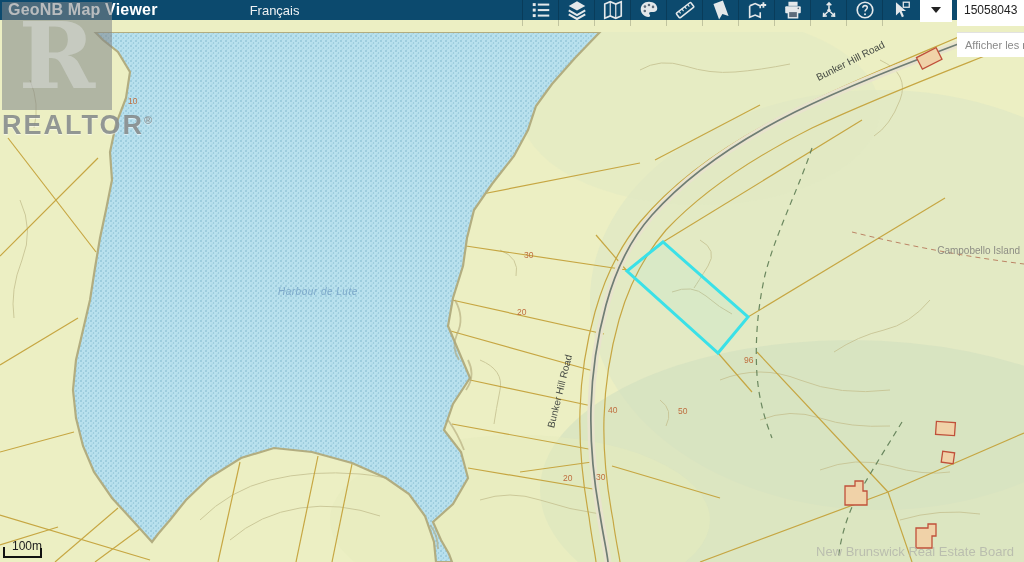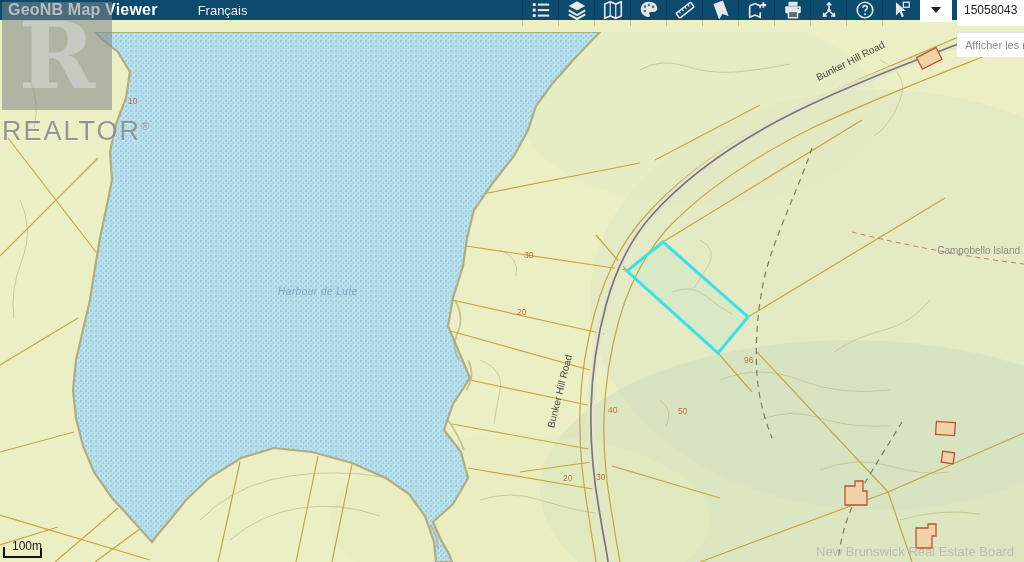--- a/index.html
+++ b/index.html
@@ -2,40 +2,40 @@
 <html><head>
 <meta charset="utf-8">
 <style>
   * { margin:0; padding:0; box-sizing:border-box; }
   html,body { width:1024px; height:562px; overflow:hidden; font-family:"Liberation Sans", sans-serif; }
   .app { position:relative; width:1024px; height:562px; background:#ecefc3; }
 
   
   header { position:relative; display:flex; align-items:center; width:1024px; height:20px; background:#0c4a6e; z-index:30; }
   .app-title { color:#ffffff; font-size:16px; font-weight:bold; padding-left:8px; letter-spacing:.2px; white-space:nowrap; }
-  .lang { color:#eef1f3; font-size:13px; margin-left:40px; cursor:pointer; }
+  .lang { color:#eef1f3; font-size:13px; margin-left:92px; cursor:pointer; }
   .toolbar { display:flex; margin-left:auto; height:32px; }
   .tbtn { width:36px; height:32px; display:flex; align-items:center; justify-content:center; background:transparent; border:none; border-left:1px solid rgba(0,0,0,.18); cursor:pointer; }
   .tbtn svg { display:block; }
   .dd-btn { width:32px; height:25px; margin:3px 5px 4px 2px; background:#ffffff; border:none; display:flex; align-items:center; justify-content:center; cursor:pointer; }
   .caret { width:0; height:0; border-left:5px solid transparent; border-right:5px solid transparent; border-top:6px solid #222; }
   .searchwrap { width:67px; height:32px; background:#ffffff; display:flex; align-items:center; }
   .searchwrap input { width:100%; border:none; outline:none; font-size:12px; color:#222; padding-left:7px; font-family:"Liberation Sans",sans-serif; }
 
   .suggestion { position:absolute; top:32px; right:0; width:67px; height:25px; background:#ffffff; border-top:1px solid #e2e2e2; color:#8a8a8a; font-size:11px; line-height:24px; padding-left:8px; white-space:nowrap; overflow:hidden; z-index:29; }
 
   
   .map { position:absolute; top:32px; left:0; width:1024px; height:530px; }
   .map svg { display:block; }
 
   
   .watermark { position:absolute; left:2px; top:2px; z-index:60; pointer-events:none; }
   .wm-box { width:110px; height:108px; background:rgba(128,133,137,.55); display:flex; align-items:center; justify-content:center; }
   .wm-letter { font-family:"DejaVu Serif", serif; font-weight:bold; font-size:92px; line-height:1; color:rgba(228,231,233,.42); }
-  .wm-text { margin-top:6px; font-size:27px; font-weight:normal; letter-spacing:2px; color:rgba(128,134,134,.85); text-shadow:0 1px 1px rgba(255,255,255,.55); white-space:nowrap; }
+  .wm-text { margin-top:0; font-size:27px; font-weight:bold; letter-spacing:2px; color:rgba(128,134,134,.85); text-shadow:0 1px 1px rgba(255,255,255,.55); white-space:nowrap; }
   .wm-text sup { font-size:11px; }
 </style>
 </head>
 <body>
 
 <div class="app">
 
   <header>
     <div class="app-title">GeoNB Map Viewer</div>
     <div class="lang">Français</div>

